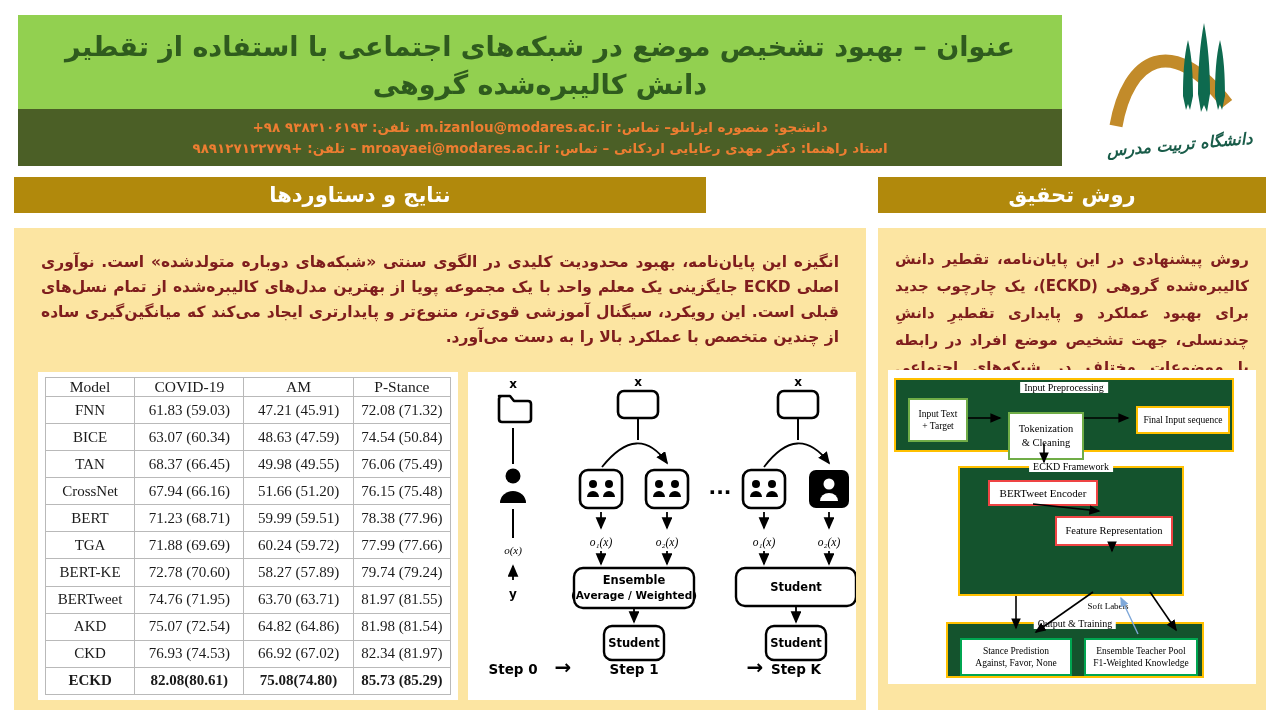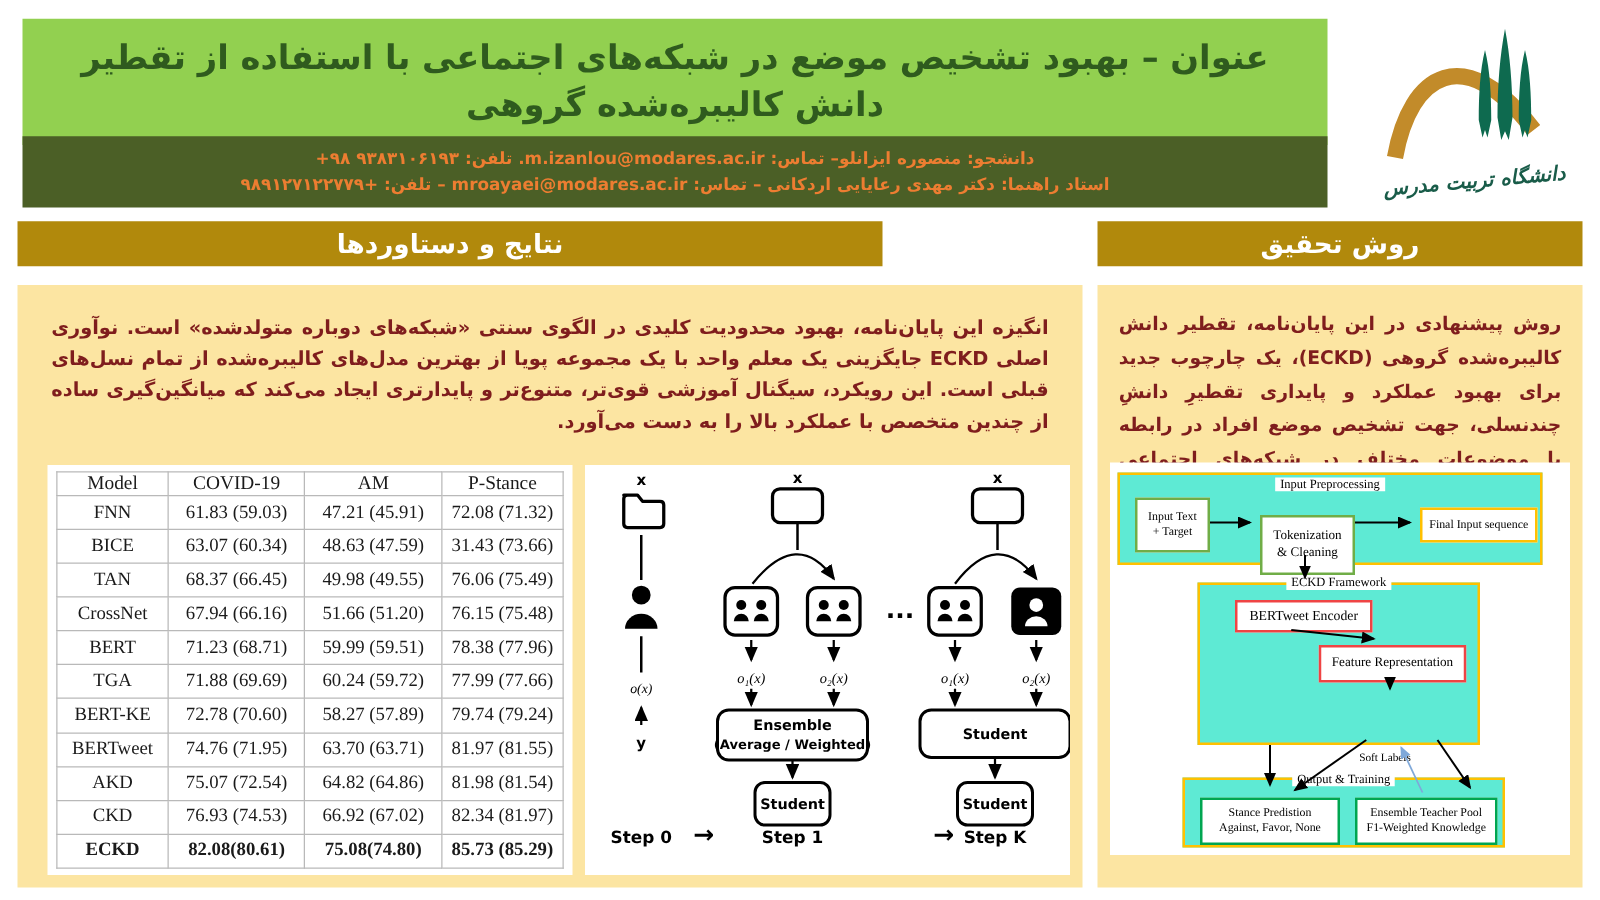--- a/index.html
+++ b/index.html
@@ -37,21 +37,21 @@
   
   table{width:100%;height:100%;border-collapse:collapse;font-family:"Liberation Serif",serif;font-size:15px;color:#1a1a1a;}
   th,td{border:1px solid #b9b9b9;text-align:center;padding:0;font-weight:normal;}
   th{font-size:15.5px;}
   col.c0{width:22%;} col.c1{width:27%;} col.c2{width:27%;} col.c3{width:24%;}
   tr.bold td{font-weight:bold;}
 
   
   #flowchart{position:absolute;left:10px;top:142px;width:368px;height:314px;background:#ffffff;
     font-family:"Liberation Serif",serif;color:#000;}
-  .fgroup{position:absolute;border:2px solid #FFC000;background:#5eead4;box-sizing:border-box;}
+  .fgroup{position:absolute;border:2px solid #FFC000;background:#14532d;box-sizing:border-box;}
   .fgroup-label{position:absolute;left:50%;transform:translateX(-50%);font-size:10px;white-space:nowrap;background:#ffffff;padding:0 4px;}
   .fbox{position:absolute;background:#ffffff;box-sizing:border-box;display:flex;flex-direction:column;
     align-items:center;justify-content:center;text-align:center;font-size:9.5px;line-height:1.3;white-space:nowrap;}
   .green{border:2px solid #70AD47;}
   .emerald{border:2px solid #00A651;}
   .red{border:2px solid #ef4444;}
   .goldb{border:2px solid #FFC000;}
   #flow-arrows{position:absolute;left:0;top:0;pointer-events:none;}
   .soft-labels{position:absolute;left:175px;top:231px;width:90px;text-align:center;font-size:9px;}
 
@@ -107,21 +107,21 @@
             <tr>
               <td>FNN</td>
               <td>61.83 (59.03)</td>
               <td>47.21 (45.91)</td>
               <td>72.08 (71.32)</td>
             </tr>
             <tr>
               <td>BICE</td>
               <td>63.07 (60.34)</td>
               <td>48.63 (47.59)</td>
-              <td>31.43 (73.66)</td>
+              <td>74.54 (50.84)</td>
             </tr>
             <tr>
               <td>TAN</td>
               <td>68.37 (66.45)</td>
               <td>49.98 (49.55)</td>
               <td>76.06 (75.49)</td>
             </tr>
             <tr>
               <td>CrossNet</td>
               <td>67.94 (66.16)</td>

